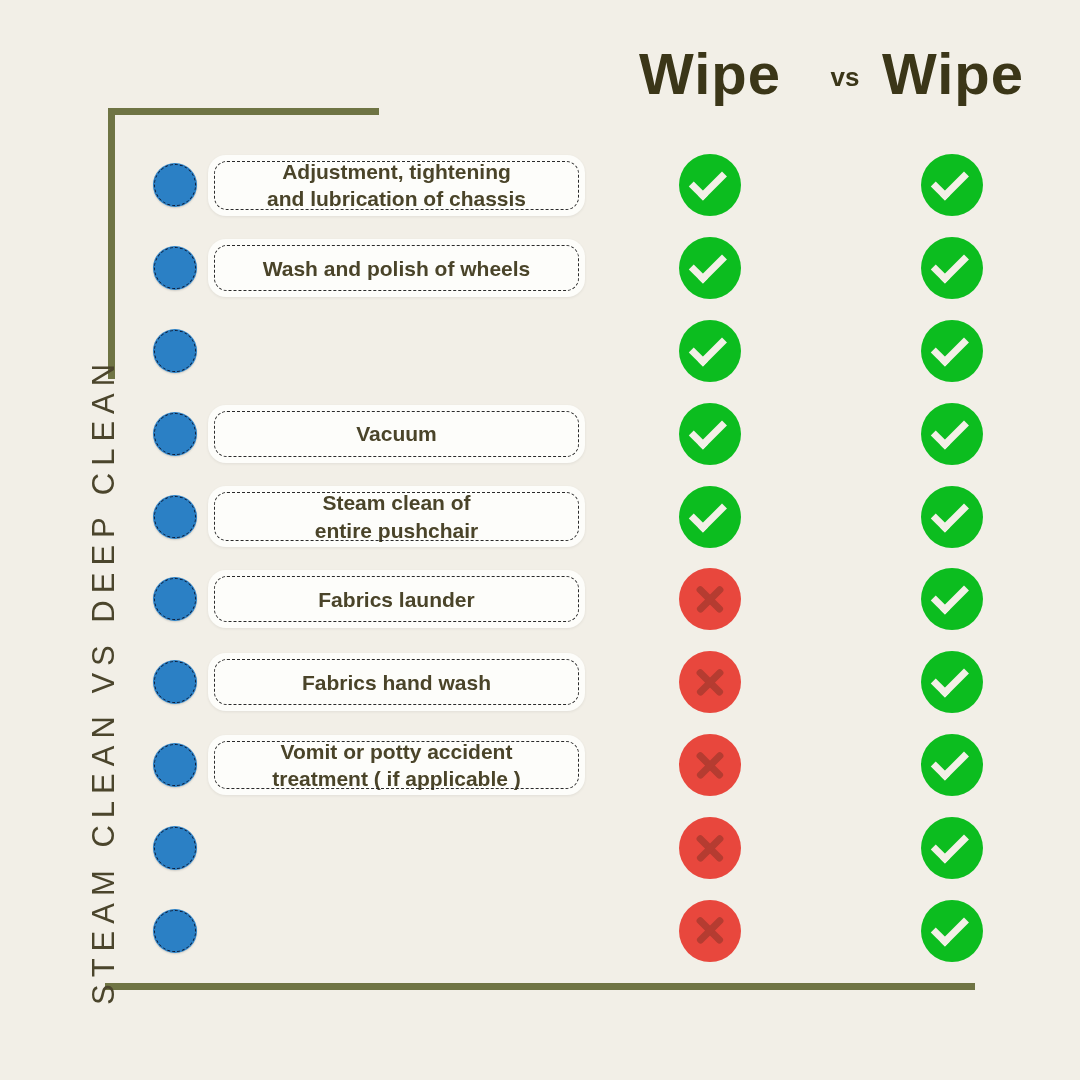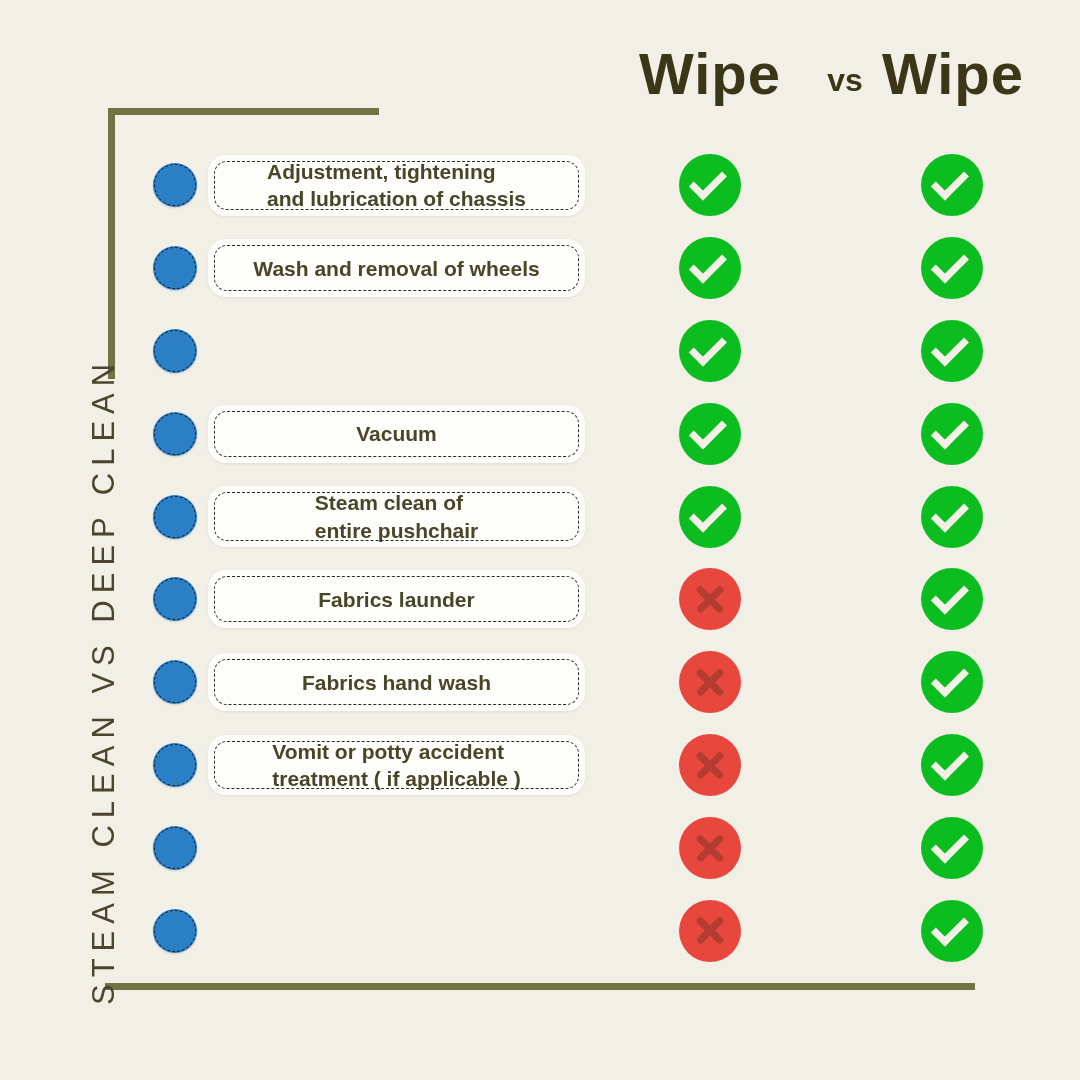--- a/index.html
+++ b/index.html
@@ -30,21 +30,21 @@
   }
   .title-word.left  { left: 710px; }
   .title-word.right { left: 953px; }
   .title-sep {
     position: absolute;
     left: 845px;
     top: 62px;
     transform: translateX(-50%);
     font-weight: bold;
     color: var(--title_text, #3b3618);
-    font-size: 32px;
+    font-size: 26px;
   }
 
   
   .corner-frame {
     position: absolute;
     left: 108px;
     top: 108px;
     width: 264px;
     height: 264px;
     border-left: 7px solid var(--accent_olive, #6f7444);
@@ -128,21 +128,21 @@
     position: absolute;
     inset: 6px;
     border: 1.6px dashed #2a2a2a;
     border-radius: 13px;
     pointer-events: none;
   }
   .task-text {
     font-size: 21px;
     font-weight: bold;
     color: var(--label_text, #4a4429);
-    text-align: left;
+    text-align: center;
     line-height: 1.3;
     white-space: pre-line;
   }
 
   
   .status {
     position: absolute;
     width: 62px;
     height: 62px;
     border-radius: 50%;
@@ -198,21 +198,21 @@
         <span class="task-text">Adjustment, tightening
 and lubrication of chassis</span>
       </div>
       <span class="status steam icon-check"></span>
       <span class="status deep icon-check"></span>
     </div>
 
     <div class="row">
       <span class="dot"></span>
       <div class="task-box">
-        <span class="task-text">Wash and removal of wheels</span>
+        <span class="task-text">Wash and polish of wheels</span>
       </div>
       <span class="status steam icon-check"></span>
       <span class="status deep icon-check"></span>
     </div>
 
     <div class="row">
       <span class="dot"></span>
       <span class="status steam icon-check"></span>
       <span class="status deep icon-check"></span>
     </div>

